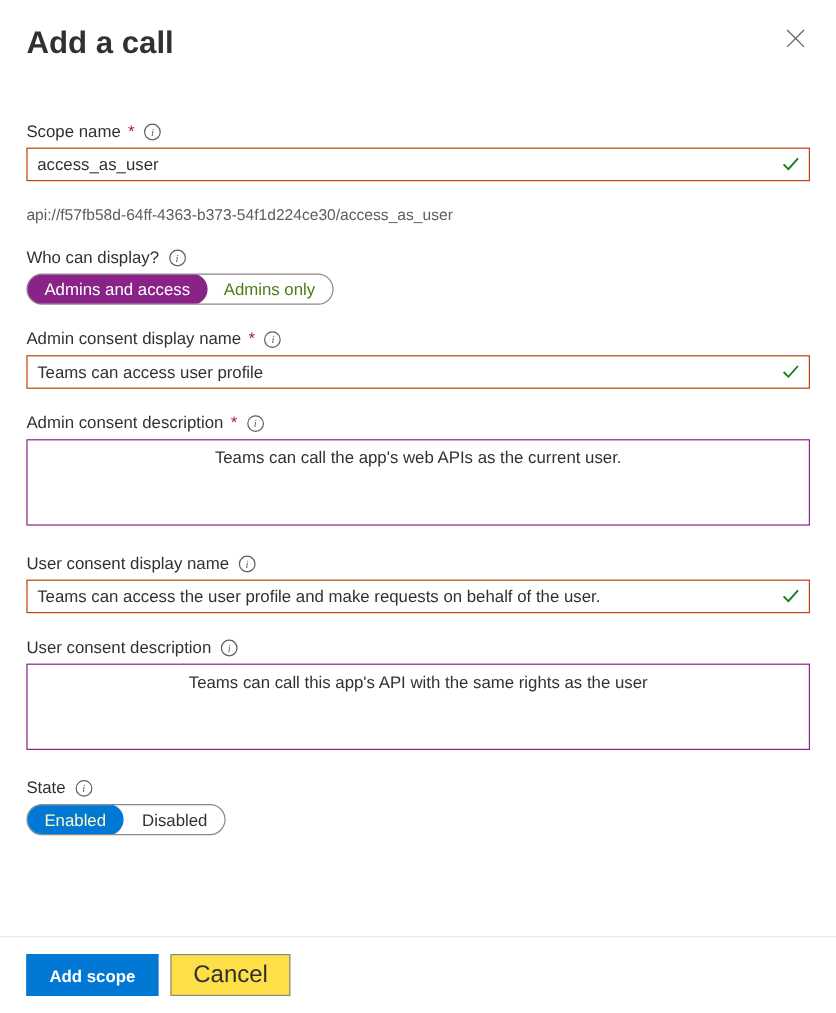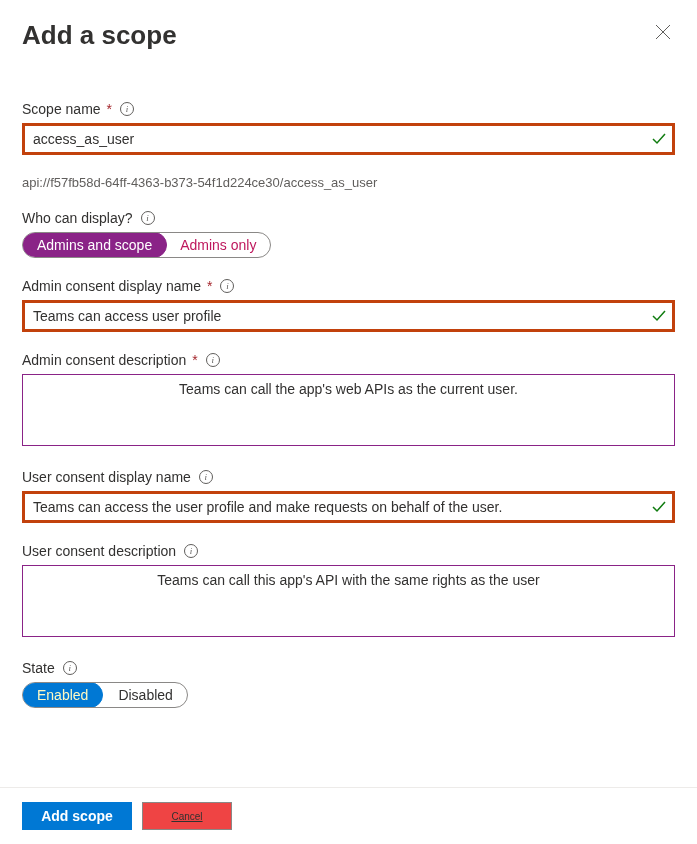--- a/index.html
+++ b/index.html
@@ -11,26 +11,26 @@
       width: 697px;
       height: 844px;
       position: relative;
       padding: 20px 22px 0 22px;
     }
     .header { display: flex; justify-content: space-between; align-items: flex-start; margin-bottom: 50px; }
     .title { font-size: 26px; font-weight: 600; color: #323130; }
     .close-btn { background: none; border: none; cursor: pointer; padding: 4px; color: #605e5c; }
     .close-btn svg { width: 16px; height: 16px; }
     .field { margin-bottom: 20px; }
-    .field-label { display: flex; align-items: center; gap: 4px; margin-bottom: 6px; font-size: 14px; color: #323130; }
+    .field-label { display: flex; align-items: flex-end; gap: 4px; margin-bottom: 6px; font-size: 14px; color: #323130; }
     .required { color: #a4262c; margin-left: 2px; }
     .info-icon { display: inline-flex; align-items: center; justify-content: center; width: 14px; height: 14px; border: 1px solid #605e5c; border-radius: 50%; font-size: 9px; color: #605e5c; font-style: italic; font-family: Georgia, serif; margin-left: 4px; cursor: default; }
     .text-input {
       width: 100%;
-      border: 3px solid #c2410c;
+      border: 1px solid #c2410c;
       padding: 5px 32px 5px 8px;
       font-size: 14px;
       font-family: inherit;
       color: #323130;
       outline: none;
       background: #fff;
     }
     .input-wrap { position: relative; }
     .check-icon {
       position: absolute;
@@ -61,21 +61,21 @@
       border-radius: 20px;
       overflow: hidden;
       background: #fff;
     }
     .pill {
       padding: 4px 14px;
       font-size: 14px;
       background: transparent;
       border: none;
       cursor: pointer;
-      color: #be185d;
+      color: #4d7c0f;
       font-family: inherit;
     }
     .pill.selected-purple {
       background: #8a2387;
       border: 1px solid #8a2387;
       color: #fff;
       border-radius: 20px;
       margin: -1px;
       padding: 4px 14px;
     }
@@ -104,36 +104,35 @@
       border: 1px solid #0078d4;
       color: #fff;
       padding: 5px 18px;
       font-size: 14px;
       font-weight: 600;
       font-family: inherit;
       cursor: pointer;
       min-width: 110px;
     }
     .btn-default {
-      background: #ef4444;
+      background: #fde047;
       border: 1px solid #8a8886;
       color: #323130;
       padding: 5px 18px;
-      font-size: 10px;
+      font-size: 20px;
       font-family: inherit;
       cursor: pointer;
       min-width: 90px;
-      text-decoration: underline;
     }
   </style>
 </head>
 <body>
 
 <div class="header">
-  <h1 class="title">Add a scope</h1>
+  <h1 class="title">Add a call</h1>
   <button class="close-btn">
     <span>
       <svg viewBox="0 0 16 16" stroke="currentColor" stroke-width="1" fill="none">
           <line x1="1" y1="1" x2="15" y2="15"></line>
           <line x1="15" y1="1" x2="1" y2="15"></line>
         </svg>
     </span>
   </button>
 </div>
 
@@ -153,21 +152,21 @@
   </div>
   <div class="helper">api://f57fb58d-64ff-4363-b373-54f1d224ce30/access_as_user</div>
 </div>
 
 <div class="field">
   <div class="field-label">
     <span>Who can display?</span>
     <span class="info-icon">i</span>
   </div>
   <div class="pill-group">
-    <button class="pill selected-purple">Admins and scope</button>
+    <button class="pill selected-purple">Admins and access</button>
     <button class="pill">Admins only</button>
   </div>
 </div>
 
 <div class="field">
   <div class="field-label">
     <span>Admin consent display name</span>
     <span class="required">*</span>
     <span class="info-icon">i</span>
   </div>

